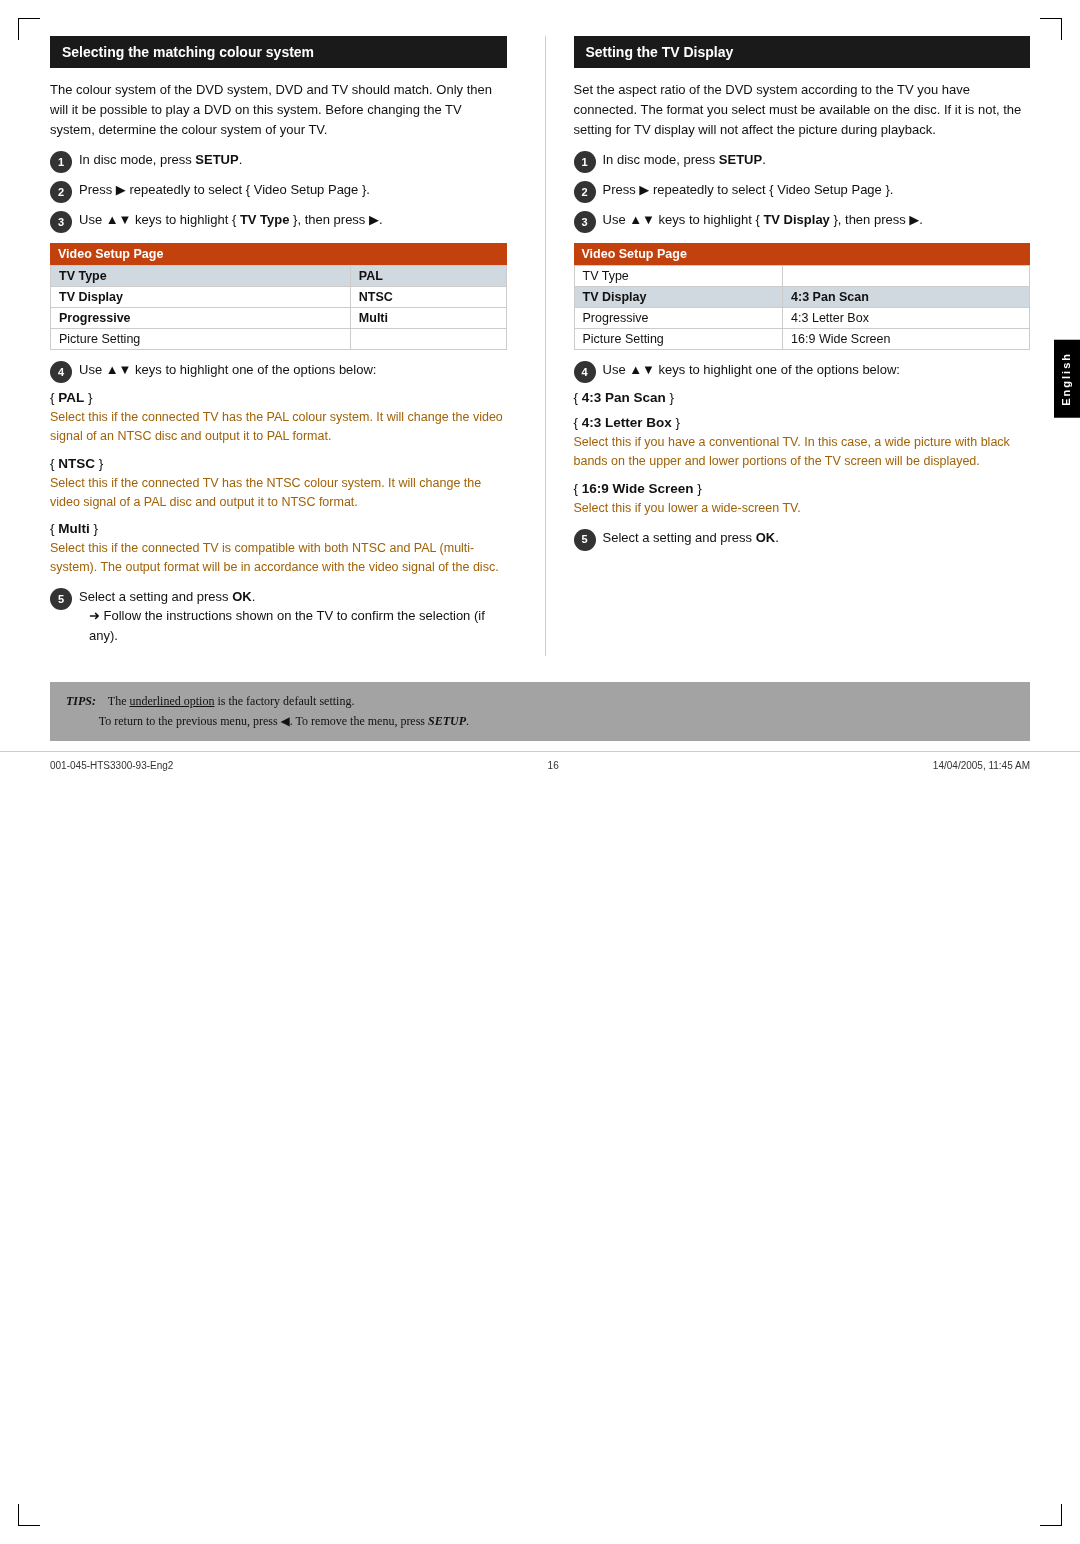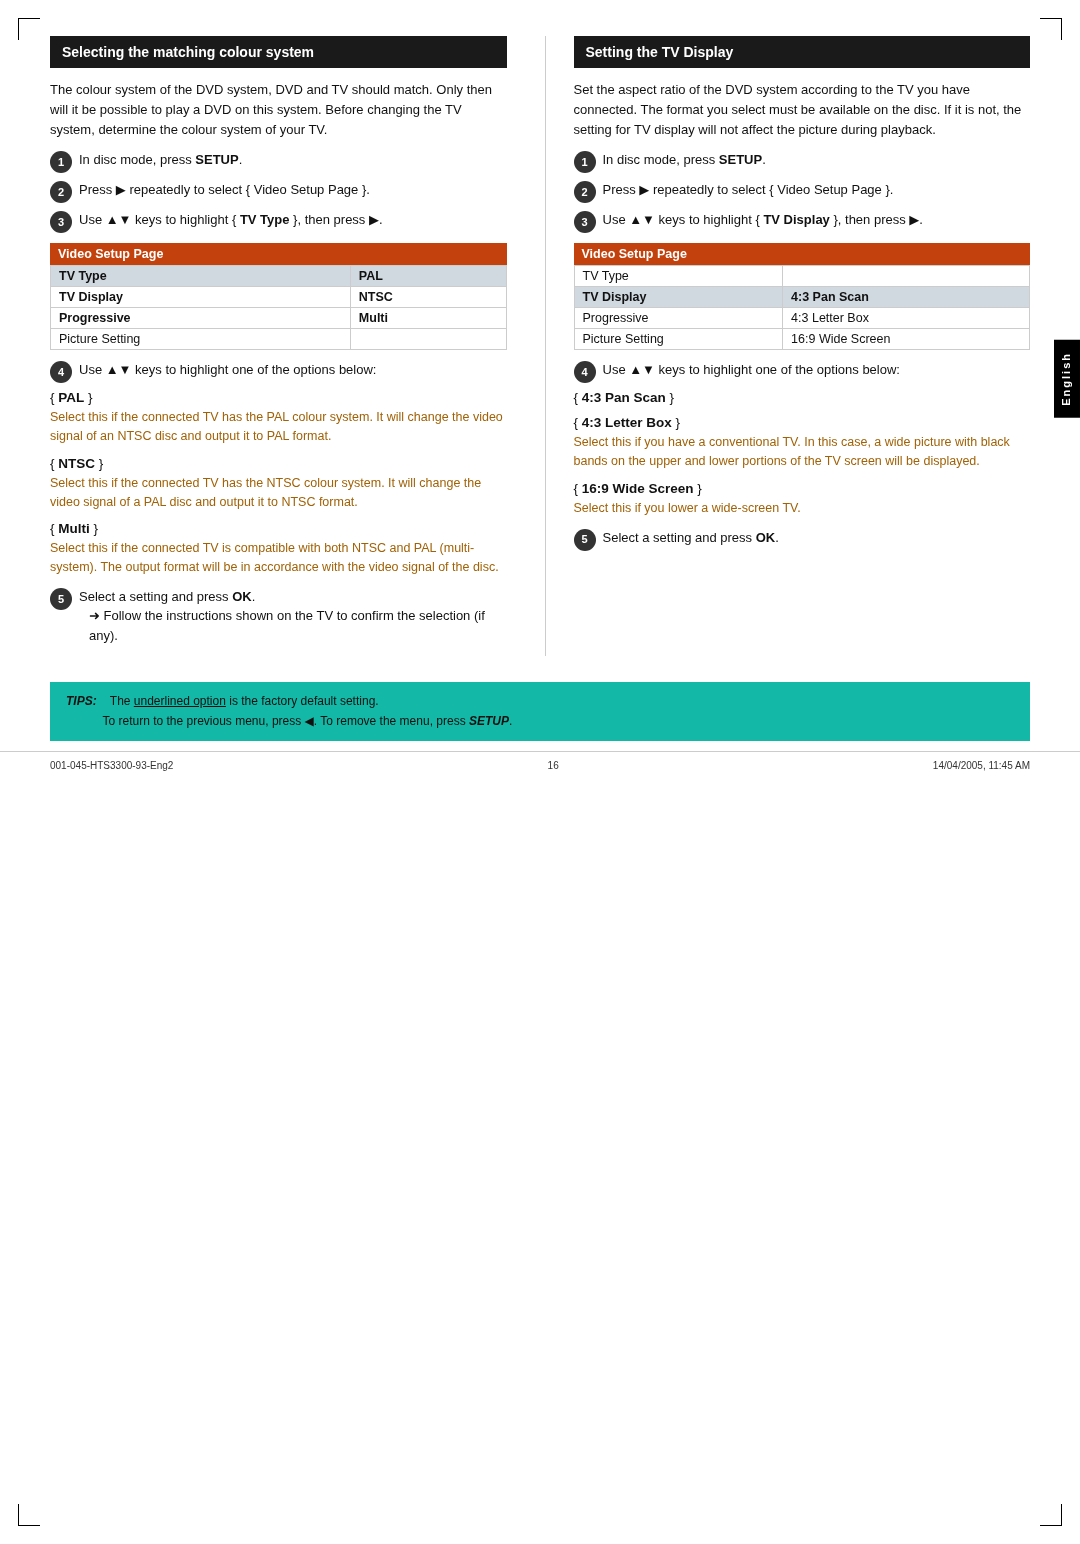--- a/index.html
+++ b/index.html
@@ -131,25 +131,26 @@
     .setup-table .row-bold td { font-weight: bold; background: #fff; }
 
     
     .option-block { margin-bottom: 10px; }
     .option-title { font-size: 13.5px; margin-bottom: 3px; }
     .option-desc { font-size: 12.5px; line-height: 1.5; color: #a16207; }
     .arrow-sub { margin-left: 10px; display: block; margin-bottom: 4px; font-size: 13px; }
 
     
     .tips-bar {
-      background: #14b8a6;
+      background: #a3a3a3;
       margin: 20px 50px 0 50px;
       padding: 10px 16px;
       font-size: 12px;
       line-height: 1.6;
+      font-family: Liberation Serif, serif;
     }
     .tips-bar strong { font-style: italic; }
     .tips-underline { text-decoration: underline; }
 
     
     .page-footer {
       display: flex;
       justify-content: space-between;
       padding: 8px 50px;
       font-size: 10px;

